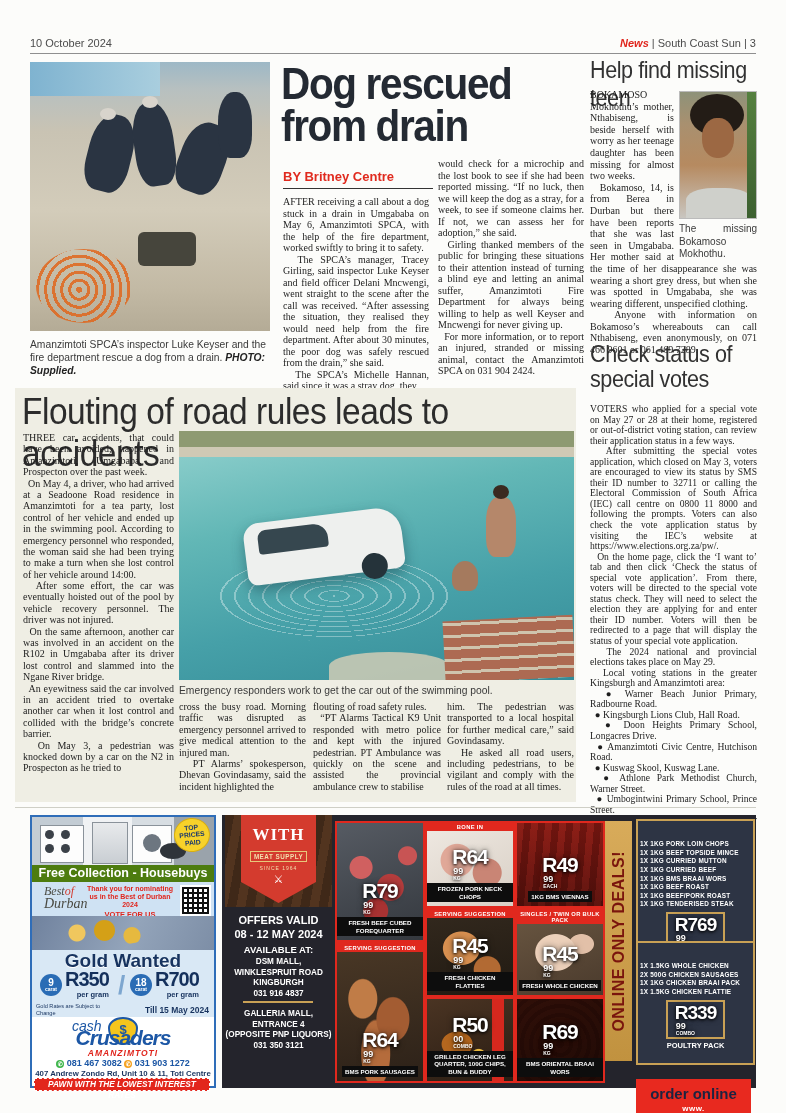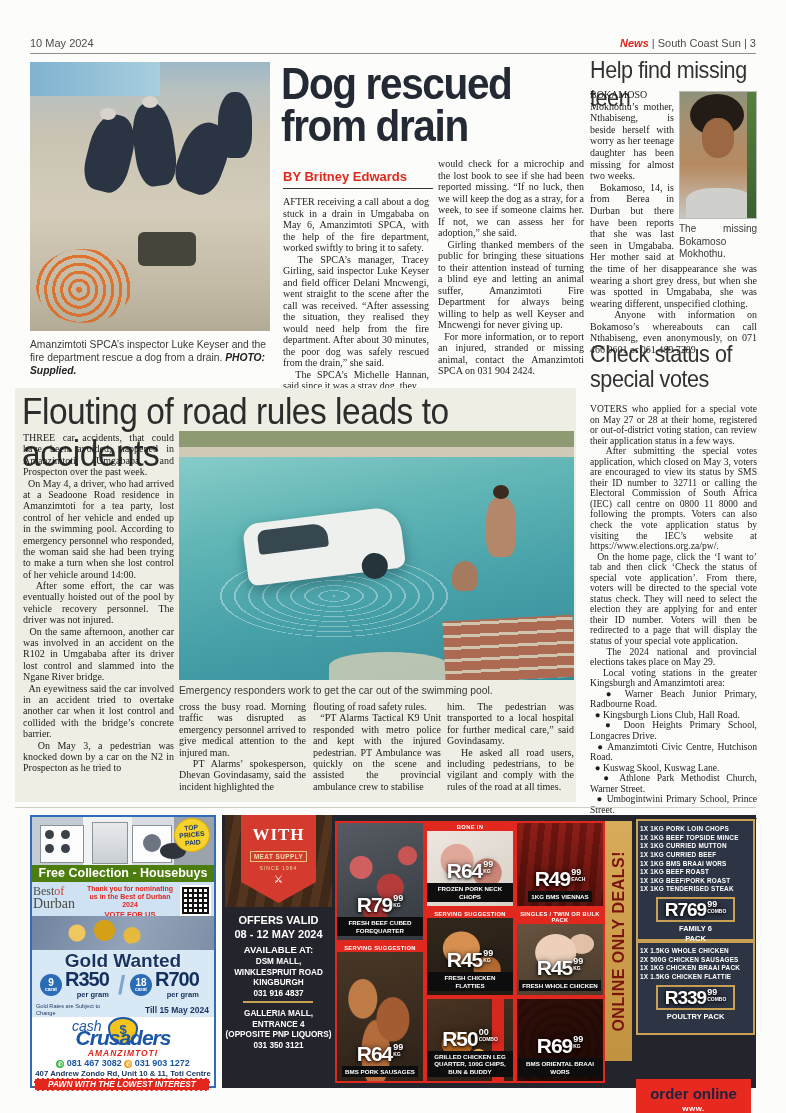--- a/index.html
+++ b/index.html
@@ -82,21 +82,21 @@
 
   
   .gold-ad{left:30px;top:815px;width:182px;height:269px;border:2px solid #2f6db8;background:#d9e8f5;}
   .ga-appliances{position:absolute;left:0;top:0;width:100%;height:48px;background:linear-gradient(90deg,#c3ccd4 0 28%,#f0f2f4 28% 55%,#d7dde2 55% 78%,#9aa3ab 78% 100%);overflow:hidden;}
   .ga-app{position:absolute;background:#fdfdfd;border:1px solid #8a929a;}
   .ga-burner{position:absolute;width:9px;height:9px;border-radius:50%;background:#3b4148;}
   .ga-pot{position:absolute;background:#2f343a;border-radius:50%;}
   .ga-fc{position:absolute;left:0;top:48px;width:100%;height:17px;background:#4d7c0f;color:#fff;
      font-weight:bold;font-size:12.5px;text-align:center;line-height:17px;}
   .ga-nom{position:absolute;left:0;top:65px;width:100%;height:34px;background:#cfe2f3;}
-  .ga-best{position:absolute;left:1px;top:4px;width:48px;font-family:"Liberation Serif",serif;
+  .ga-best{position:absolute;left:12px;top:4px;width:48px;font-family:"Liberation Serif",serif;font-style:italic;
      color:#4a4a42;line-height:.95;font-size:12px;}
   .ga-best .of{color:#d43b2e;}
   .ga-nomtext{position:absolute;left:52px;top:3px;width:92px;color:#e0261d;font-weight:bold;font-size:7px;
      line-height:1.15;text-align:center;}
   .ga-vote{margin-top:2px;font-size:7.5px;}
   .ga-qr{position:absolute;right:3px;top:3px;width:27px;height:27px;background:
      repeating-linear-gradient(0deg,#111 0 2px,rgba(0,0,0,0) 2px 5px),
      repeating-linear-gradient(90deg,#111 0 2px,#fff 2px 5px);border:2px solid #fff;}
   .ga-jewel{position:absolute;left:0;top:99px;width:100%;height:34px;overflow:hidden;
      background:linear-gradient(115deg,#70829e 0%,#93a4ba 55%,#7d8ea6 100%);}
@@ -146,21 +146,21 @@
   .ma-offers{position:absolute;left:0;top:99px;width:107px;font-weight:800;font-size:11px;line-height:1.25;}
   .ma-avail{position:absolute;left:0;top:129px;width:107px;font-weight:800;font-size:9.5px;}
   .ma-store{font-weight:bold;font-size:8.2px;line-height:1.3;margin-top:2px;}
   .ma-div{position:absolute;left:18px;top:186px;width:70px;border-top:2px solid #c9a155;}
   .ma-store2{position:absolute;left:0;top:192px;width:107px;}
 
   .tile{position:absolute;border:2px solid #e0281e;display:flex;flex-direction:column;justify-content:flex-end;
      align-items:center;overflow:hidden;}
   .thead{position:absolute;left:0;top:0;width:100%;background:#e0281e;color:#fff;font-size:5.8px;font-weight:bold;
      text-align:center;padding:1px 0;letter-spacing:.3px;}
-  .price{display:flex;justify-content:center;color:#fff;font-weight:800;text-shadow:0 1px 3px #000,0 0 6px rgba(0,0,0,.6);}
+  .price{display:flex;justify-content:center;color:#fff;font-weight:800;text-shadow:0 1px 3px #000,0 0 6px rgba(0,0,0,.6);flex-direction:column;}
   .price .main{font-size:21px;line-height:1;letter-spacing:-1px;}
   .price .sub{display:flex;flex-direction:column;font-size:9px;line-height:1;margin-left:1px;text-align:left;}
   .price .sub .unit{font-size:5px;}
   .pname{background:#0d0d0d;color:#fff;font-size:6.2px;font-weight:bold;text-align:center;
      padding:2px 3px;line-height:1.2;margin:2px 0 4px;max-width:92%;}
   .ph-beef{background:radial-gradient(circle at 28% 38%,#d06060 0 11px,rgba(0,0,0,0) 12px),
      radial-gradient(circle at 62% 55%,#b43c3c 0 13px,rgba(0,0,0,0) 14px),
      radial-gradient(circle at 82% 28%,#c85454 0 9px,rgba(0,0,0,0) 10px),
      radial-gradient(circle at 45% 75%,#a83232 0 12px,rgba(0,0,0,0) 13px),
      linear-gradient(160deg,#565b63,#34383e);}
@@ -183,34 +183,34 @@
      radial-gradient(circle at 60% 70%,#e8b93f 0 7px,rgba(0,0,0,0) 8px),
      linear-gradient(90deg,rgba(0,0,0,0) 0 76%,#d6281e 76% 90%,rgba(0,0,0,0) 90%),
      linear-gradient(160deg,#4a3423,#2a1d13);}
   .ph-wors{background:repeating-radial-gradient(circle at 50% 55%,#8f3a2c 0 4px,#a54936 4px 9px),
      linear-gradient(160deg,#4a3527,#32241a);background-blend-mode:multiply;}
 
   .deals{position:absolute;left:383px;top:6px;width:27px;height:240px;background:linear-gradient(180deg,#d8ab5a,#c1923f);
      display:flex;align-items:center;justify-content:center;}
   .deals span{writing-mode:vertical-rl;transform:rotate(180deg);color:#7a150d;font-weight:800;font-size:16px;letter-spacing:.5px;}
   .combo{position:absolute;left:414px;width:111px;border:2px solid #c9a155;background:#2d3444;
-     display:flex;flex-direction:column;align-items:center;padding:4px 2px;}
+     display:flex;flex-direction:column;align-items:center;padding:19px 2px;}
   .combo .items{color:#fff;font-size:6.4px;font-weight:bold;line-height:1.35;align-self:flex-start;letter-spacing:.2px;}
   .combo .pricebox{border:2px solid #c9a155;padding:1px 7px;margin:3px 0 2px;display:flex;justify-content:center;}
   .combo .cname{color:#fff;font-weight:800;font-size:7.5px;text-align:center;line-height:1.25;}
   .order{position:absolute;left:414px;top:220px;width:115px;height:42px;background:#e8291f;text-align:center;margin-top:44px;}
   .order .ol{font-weight:800;font-size:15px;color:#1d2340;margin-top:6px;}
   .order .web{font-weight:bold;font-size:8px;color:#fff;margin-top:2px;letter-spacing:.5px;}
 </style>
 </head>
 <body>
 
 <div class="page">
 
-  <div class="abs hdr-date">10 May 2024</div>
+  <div class="abs hdr-date">10 October 2024</div>
   <div class="abs hdr-right">
     <span class="news">News</span><span> | South Coast Sun | 3</span>
   </div>
   <div class="abs hdr-rule"></div>
 
   <div class="abs dog-photo">
     <div class="dp-water"></div>
     <div class="dp-fig" style="left:58px;top:52px;width:44px;height:78px;transform:rotate(14deg);"></div>
     <div class="dp-fig" style="left:104px;top:40px;width:40px;height:84px;transform:rotate(-8deg);"></div>
     <div class="dp-fig" style="left:150px;top:60px;width:46px;height:72px;transform:rotate(20deg);"></div>
@@ -219,21 +219,21 @@
     <div class="dp-helmet" style="left:112px;top:34px;"></div>
     <div class="dp-drain"></div>
     <div class="dp-hose"></div>
   </div>
   <div class="abs cap dog-caption">
     <span>Amanzimtoti SPCA’s inspector Luke Keyser and the fire department rescue a dog from a drain. </span><span class="credit">PHOTO: Supplied.</span>
   </div>
 
   <div class="abs dog-headline flow">Dog rescued
 from drain</div>
-  <div class="abs dog-byline">BY Britney Edwards</div>
+  <div class="abs dog-byline">BY Britney Centre</div>
   <div class="abs dog-byline-rule"></div>
   <div class="abs serif flow dog-col1">AFTER receiving a call about a dog stuck in a drain in Umgababa on May 6, Amanzimtoti SPCA, with the help of the fire department, worked swiftly to bring it to safety.
 &nbsp;&nbsp;The SPCA’s manager, Tracey Girling, said inspector Luke Keyser and field officer Delani Mncwengi, went straight to the scene after the call was received. “After assessing the situation, they realised they would need help from the fire department. After about 30 minutes, the poor dog was safely rescued from the drain,” she said.
 &nbsp;&nbsp;The SPCA’s Michelle Hannan, said since it was a stray dog, they</div>
   <div class="abs serif flow dog-col2">would check for a microchip and the lost book to see if she had been reported missing. “If no luck, then we will keep the dog as a stray, for a week, to see if someone claims her. If not, we can assess her for adoption,” she said.
 &nbsp;&nbsp;Girling thanked members of the public for bringing these situations to their attention instead of turning a blind eye and letting an animal suffer, Amanzimtoti Fire Department for always being willing to help as well Keyser and Mncwengi for never giving up.
 &nbsp;&nbsp;For more information, or to report an injured, stranded or missing animal, contact the Amanzimtoti SPCA on 031 904 2424.</div>
 
   <div class="abs mt-headline">Help find missing teen</div>
   <div class="abs serif mt-body">

